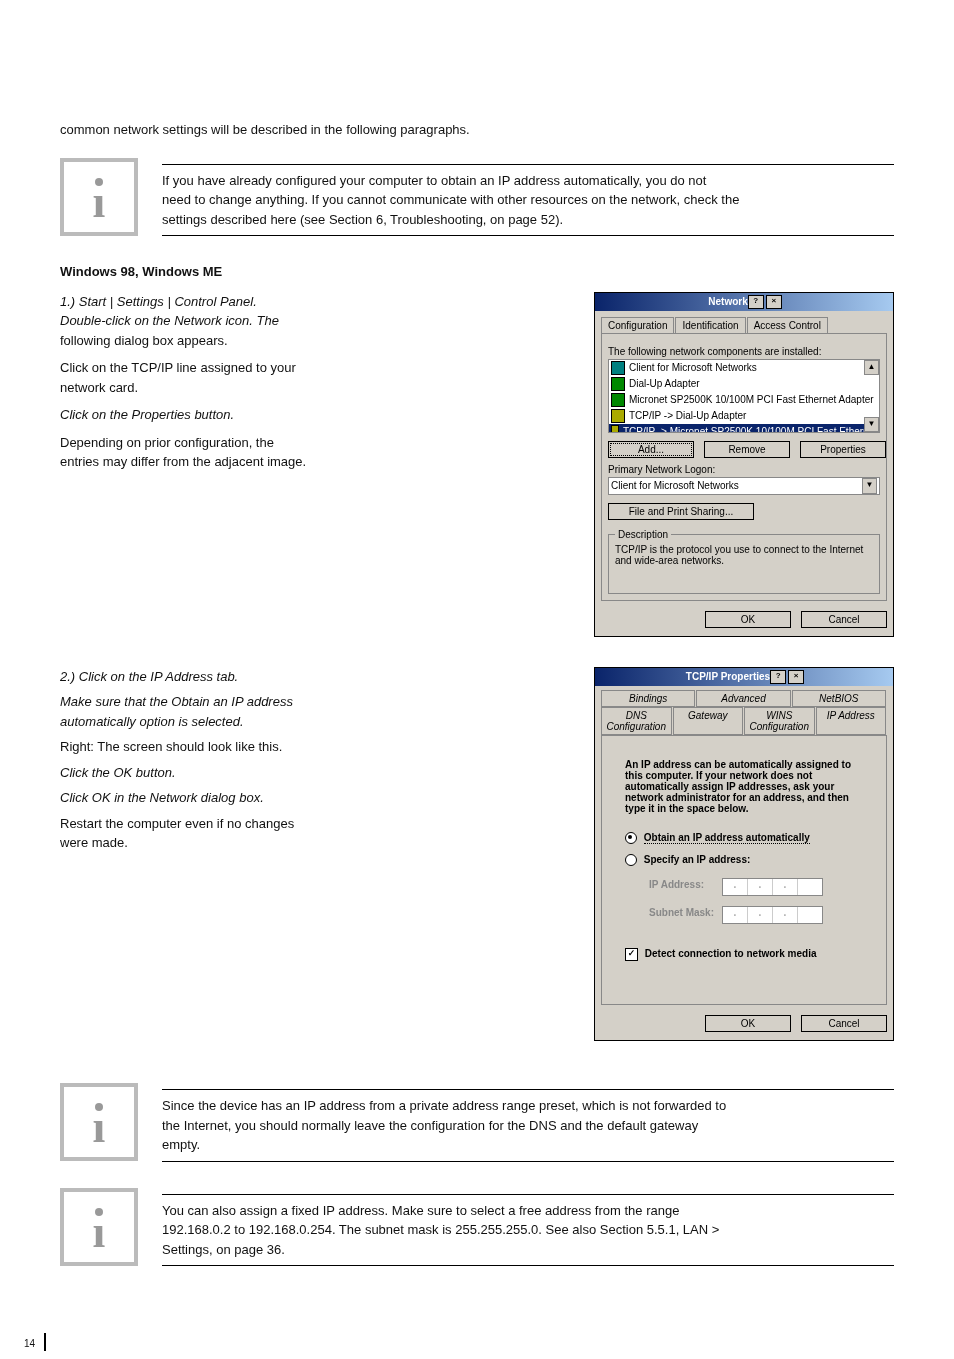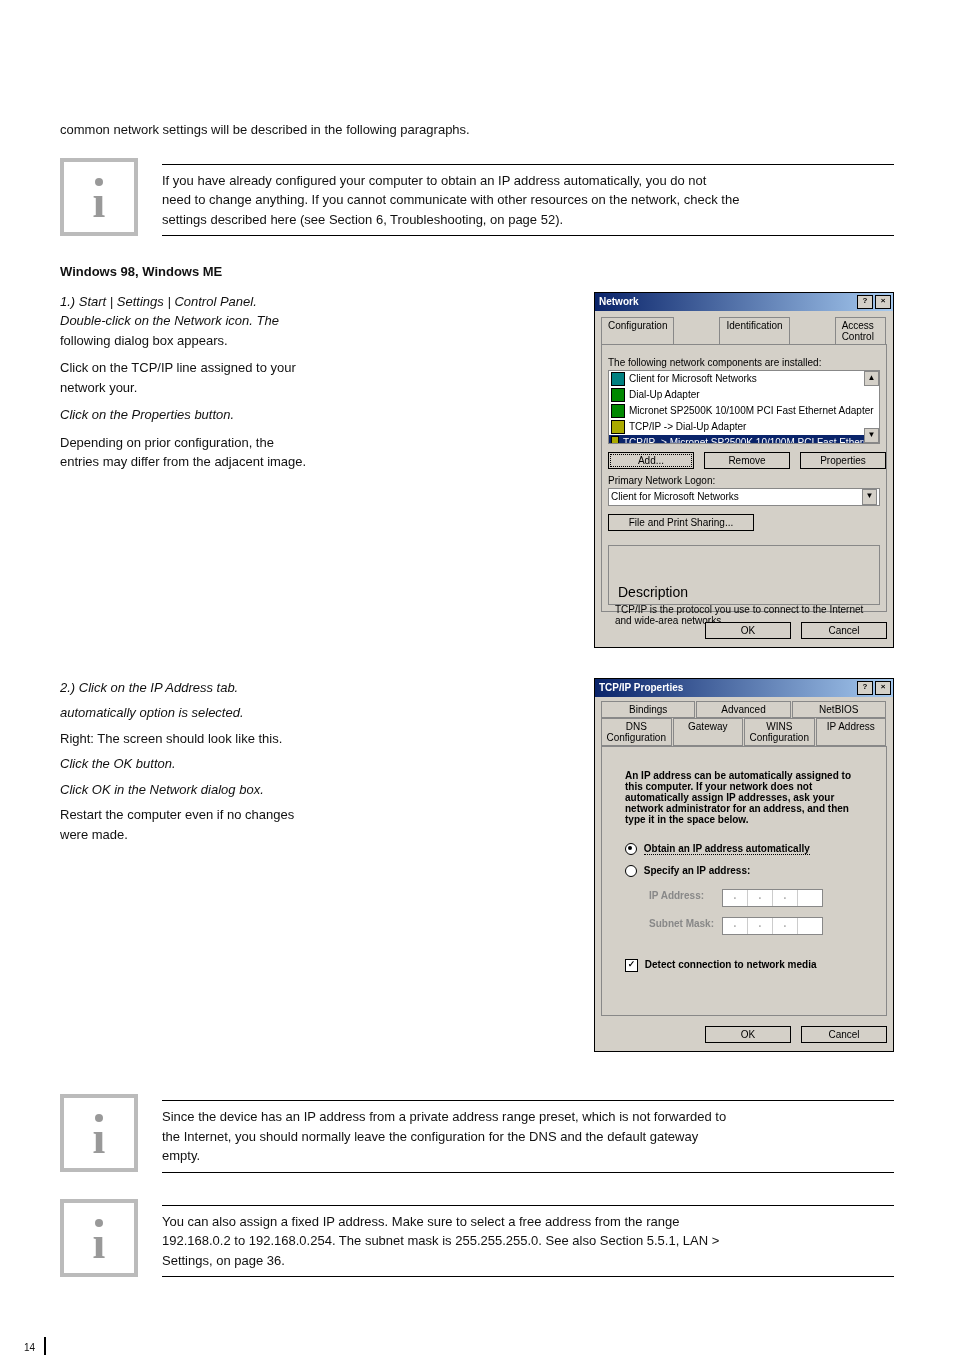--- a/index.html
+++ b/index.html
@@ -49,52 +49,52 @@
     font-family: Tahoma, Arial, sans-serif;
     font-size: 10px;
     color: #000;
     margin-bottom: 18px;
   }
   .titlebar {
     background: linear-gradient(to right,#0a246a,#a6caf0);
     color: #fff;
     display: flex;
     align-items: center;
-    justify-content: space-between;
+    justify-content: center;
     padding: 2px 2px 2px 4px;
     font-weight: bold;
     font-size: 10px;
   }
   .titlebar-btns { display:flex; gap:2px; }
   .titlebar-btn {
     width: 14px; height: 12px; background:#d4d0c8; border:1px solid #000; font-size:8px; line-height:10px; text-align:center; color:#000;
   }
   .dlg-body { padding: 4px 6px 8px 6px; }
   .tabstrip { display:flex; border-bottom:1px solid #888; font-size:10px; margin-top:2px;}
   .tab { padding:2px 6px; border:1px solid #888; border-bottom:none; margin-right:1px; background:#d4d0c8; }
-  .tab.inactive { background:#d4d0c8;margin-left:44px; }
+  .tab.inactive { background:#d4d0c8; }
   .tab.active { background:#d4d0c8; position:relative; z-index:2; }
   .fieldlabel { font-size:10px; margin:6px 0 2px 0; }
   .listbox {
     background:#fff; border:1px solid #888; height:72px; overflow:hidden; position:relative;
   }
   .listbox-row { display:flex; align-items:center; gap:4px; padding:1px 2px; white-space:nowrap;}
   .listbox-row.sel { background:#0a246a; color:#fff; }
   .sb-btn { position:absolute; right:0; width:13px; height:13px; background:#d4d0c8; border:1px solid #888; font-size:8px; text-align:center; line-height:11px;}
   .btn {
     background:#d4d0c8; border:1px solid #000; padding:2px 12px; font-size:10px; min-width:60px; text-align:center;
   }
   .btn.default { outline:1px dotted #000; outline-offset:-3px; }
   .btn-row { display:flex; gap:10px; margin-top:8px; }
   .dropdown { background:#fff; border:1px solid #888; height:16px; display:flex; align-items:center; justify-content:space-between; padding:0 2px;}
   .dropdown .arrow { width:13px;height:14px;background:#d4d0c8;border:1px solid #888;font-size:8px;text-align:center;line-height:12px;}
   .groupbox { border:1px solid #888; padding:4px 6px; margin-top:4px;}
-  .groupbox-title { position:relative; top:-10px; background:#d4d0c8; display:inline-block; padding:0 3px; font-size:14px;margin-top:44px;}
+  .groupbox-title { position:relative; top:-10px; background:#d4d0c8; display:inline-block; padding:0 3px; font-size:10px;}
   .tabstrip2 { font-size:10px; }
-  .tabstrip2 .row { display:flex; }
+  .tabstrip2 .row { display:flex;font-style:italic; }
   .tabstrip2 .tab { flex:1; text-align:center; padding:2px 4px; border:1px solid #888; }
   .tabstrip2 .tab.front { background:#d4d0c8; }
   .ip-input { display:inline-flex; border:1px solid #888; background:#fff; height:16px; }
   .ip-input .oct { width:24px; text-align:center; border-right:1px solid #ccc; font-size:10px; color:#aaa;}
   .ip-input .oct:last-child { border-right:none;}
   .disabled-label { color:#888; }
   .chk { display:inline-block; width:11px;height:11px;border:1px solid #000;background:#fff;text-align:center;line-height:9px;font-size:9px;margin-right:4px;vertical-align:middle;}
   .radio { display:inline-block; width:10px;height:10px;border:1px solid #000;border-radius:50%;background:#fff;margin-right:4px;vertical-align:middle;position:relative;}
   .radio.checked::after { content:""; position:absolute; left:2px;top:2px;width:4px;height:4px;border-radius:50%;background:#000;}
   .icon-sm { width:12px;height:12px;display:inline-block;}
@@ -138,21 +138,21 @@
   <div class="maintext" style="font-weight:bold">Windows 98, Windows ME</div>
   <div style="height:10px"></div>
 
   <div class="step-block">
     <div class="step-text">
       <div><span class="italic">1.)  Start | Settings | Control Panel.</span></div>
       <div><span class="italic">Double-click on the Network icon. The</span></div>
       <div>following dialog box appears.</div>
       <div style="height:8px"></div>
       <div><span>Click on the TCP/IP line assigned to your</span></div>
-      <div>network your.</div>
+      <div>network card.</div>
       <div style="height:8px"></div>
       <div><span class="italic">Click on the Properties button.</span></div>
       <div style="height:8px"></div>
       <div>Depending on prior configuration, the</div>
       <div>entries may differ from the adjacent image.</div>
     </div>
 
     <div class="step-fig">
 
       <div class="dialog">
@@ -218,20 +218,21 @@
           </div>
         </div>
       </div>
     </div>
   </div>
 
   <div class="step-block">
     <div class="step-text">
       <div><span class="italic">2.)  Click on the IP Address tab.</span></div>
       <div style="height:6px"></div>
+      <div><span class="italic">Make sure that the Obtain an IP address</span></div>
       <div><span class="italic">automatically option is selected.</span></div>
       <div style="height:6px"></div>
       <div>Right: The screen should look like this.</div>
       <div style="height:6px"></div>
       <div><span class="italic">Click the OK button.</span></div>
       <div style="height:6px"></div>
       <div><span class="italic">Click OK in the Network dialog box.</span></div>
       <div style="height:6px"></div>
       <div>Restart the computer even if no changes</div>
       <div>were made.</div>

